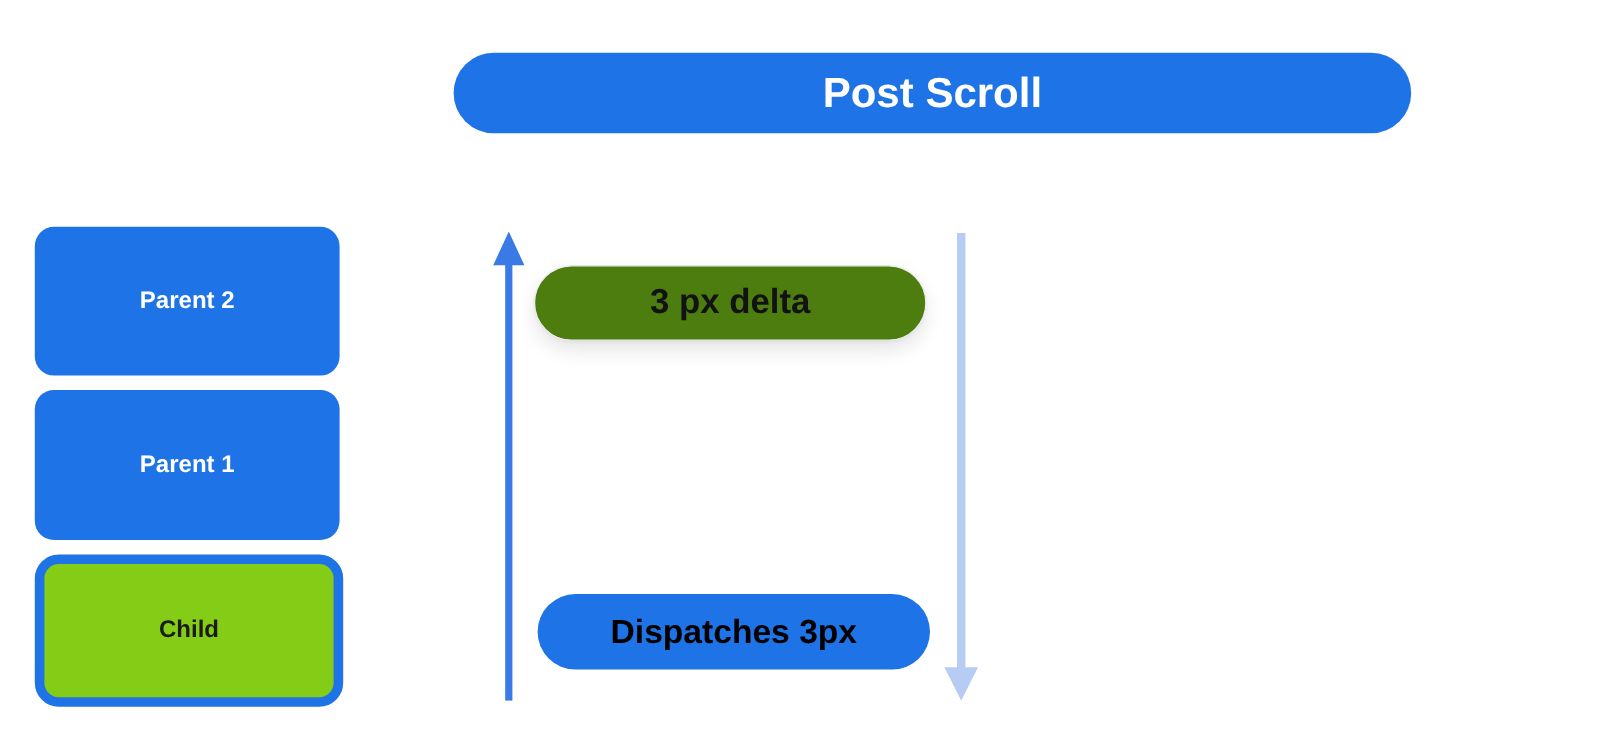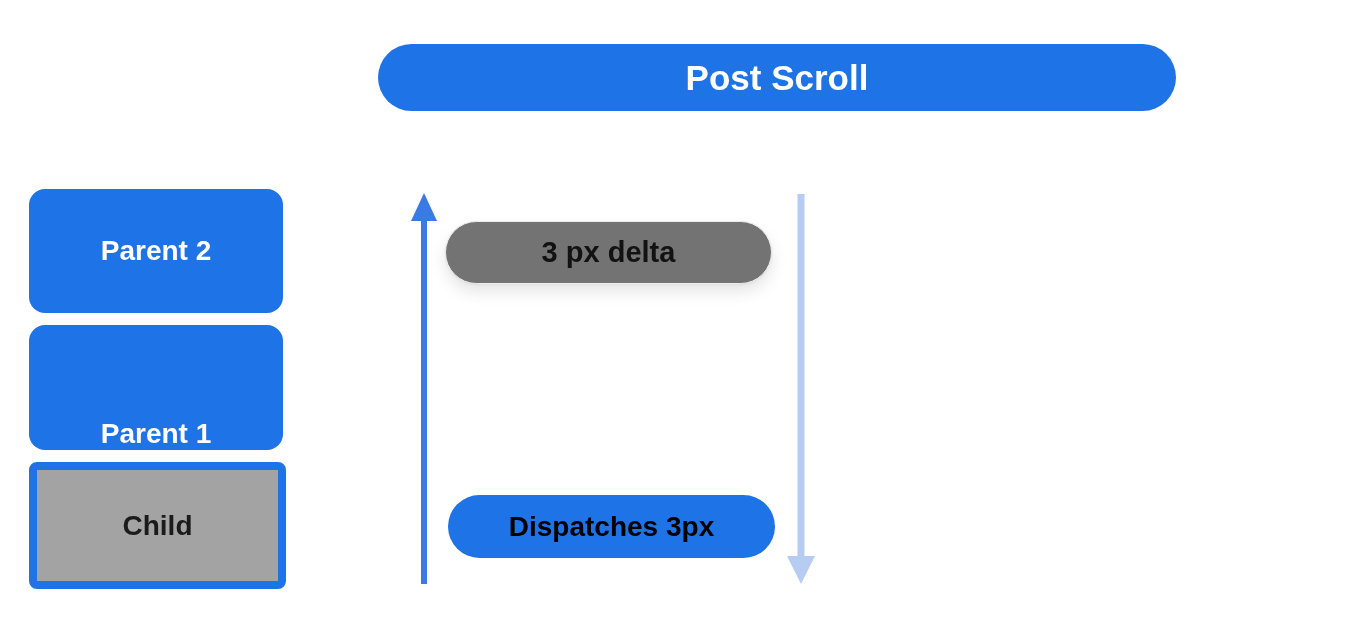--- a/index.html
+++ b/index.html
@@ -20,48 +20,48 @@
   .banner{
     position:absolute;left:378px;top:44px;width:798px;height:67px;
     background:var(--primary-blue);
     border-radius:34px;
     display:flex;align-items:center;justify-content:center;
     color:#fff;font-size:35px;font-weight:bold;
   }
   .node{
     position:absolute;left:29px;width:254px;
     display:flex;align-items:center;justify-content:center;
-    font-size:28px;font-weight:bold;
+    font-size:20px;font-weight:bold;
     box-sizing:border-box;
   }
   .node.filled{
     background:var(--primary-blue);
     color:#fff;border-radius:16px;
   }
   .node.outlined{
-    background:#a3a3a3;color:#1b1b1b;
+    background:#84cc16;color:#1b1b1b;
     border:8px solid var(--primary-blue);
-    border-radius:8px;
+    border-radius:20px;
   }
   .node-parent2{top:189px;height:124px;}
-  .node-parent1{top:325px;height:125px;align-items:flex-end;}
+  .node-parent1{top:325px;height:125px;}
   .node-child{top:462px;height:127px;width:257px;}
   .arrow{position:absolute;display:block;}
   .arrow-up{left:409px;top:193px;}
   .arrow-down{left:786px;top:194px;}
   .pill{
     position:absolute;
     display:flex;align-items:center;justify-content:center;
     border-radius:33px;
     font-weight:bold;
     box-sizing:border-box;
   }
   .pill-delta{
     left:445px;top:221px;width:327px;height:63px;
-    background:#737373;color:var(--pill-text-dark);
+    background:#4d7c0f;color:var(--pill-text-dark);
     border:1px solid #ededed;
     box-shadow:0 8px 16px rgba(0,0,0,0.10), 0 1px 3px rgba(0,0,0,0.05);
     font-size:29px;
   }
   .pill-dispatch{
     left:448px;top:495px;width:327px;height:63px;
     background:var(--primary-blue);color:#000000;
     font-size:28px;
   }
 </style>

